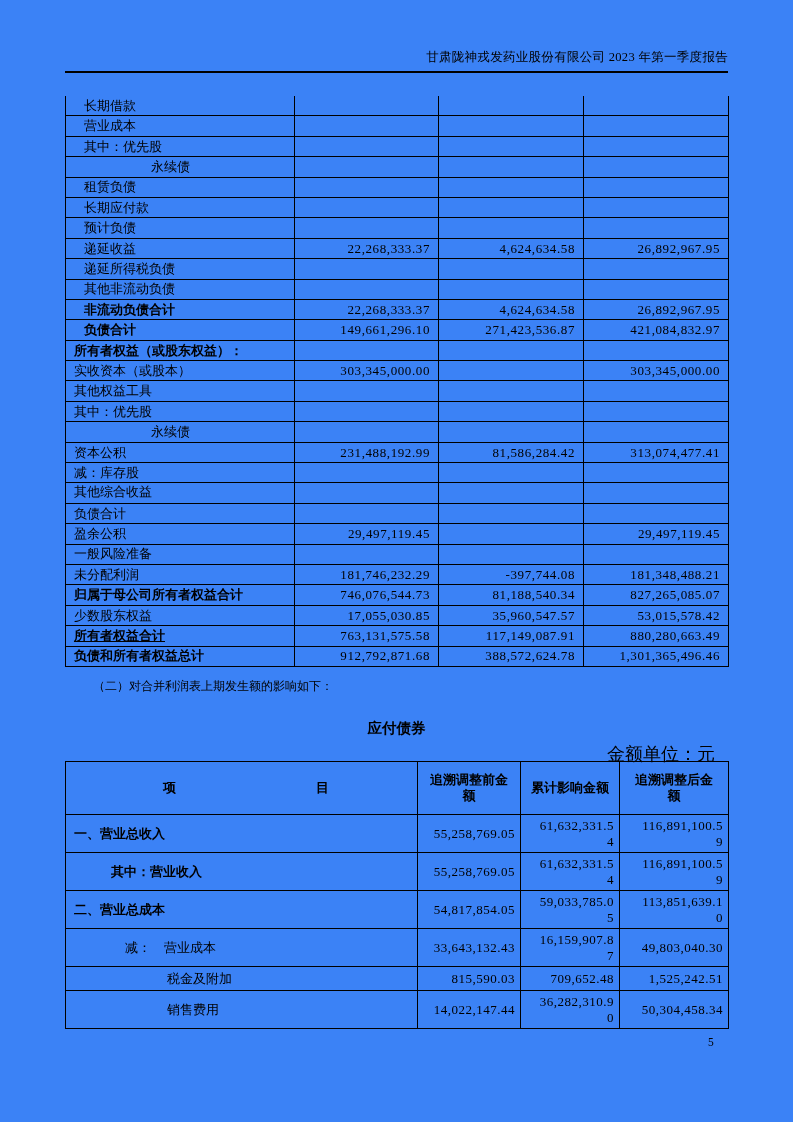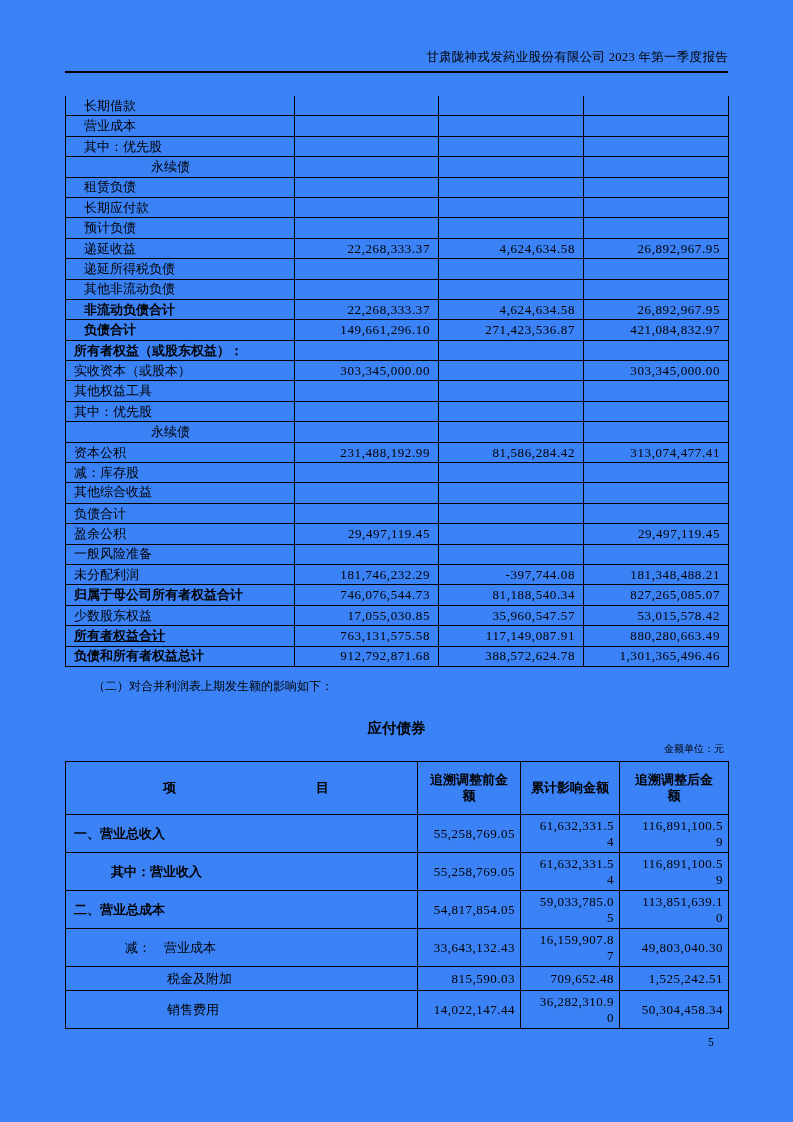--- a/index.html
+++ b/index.html
@@ -29,21 +29,21 @@
     padding:0; white-space:nowrap; vertical-align:middle;
   }
   #balance-table tr:first-child td { border-top:none; }
   #balance-table tr:last-child td { border-bottom:1.5px solid #000; }
   #balance-table .num-cell { text-align:right; padding-right:8px; letter-spacing:0.6px; }
 
   
   .section-paragraph { position:absolute; left:93px; top:678px; font-size:12px; }
   .income-title { position:absolute; left:0; right:0; top:719px; text-align:center;
                   font-size:14.5px; font-weight:bold; }
-  .unit-note { position:absolute; right:69px; top:742px; font-size:10px; }
+  .unit-note { position:absolute; right:78px; top:742px; font-size:18px; }
 
   
   #income-table { position:absolute; left:65px; top:761px; width:663px; border:1.5px solid #000; }
   #income-table th, #income-table td {
     border:1px solid #000; font-size:13px; vertical-align:middle;
   }
   #income-table thead tr { height:40px; }
   #income-table tbody tr { height:38px; }
   #income-table tbody tr.compact { height:24px; }
   #income-table th {

